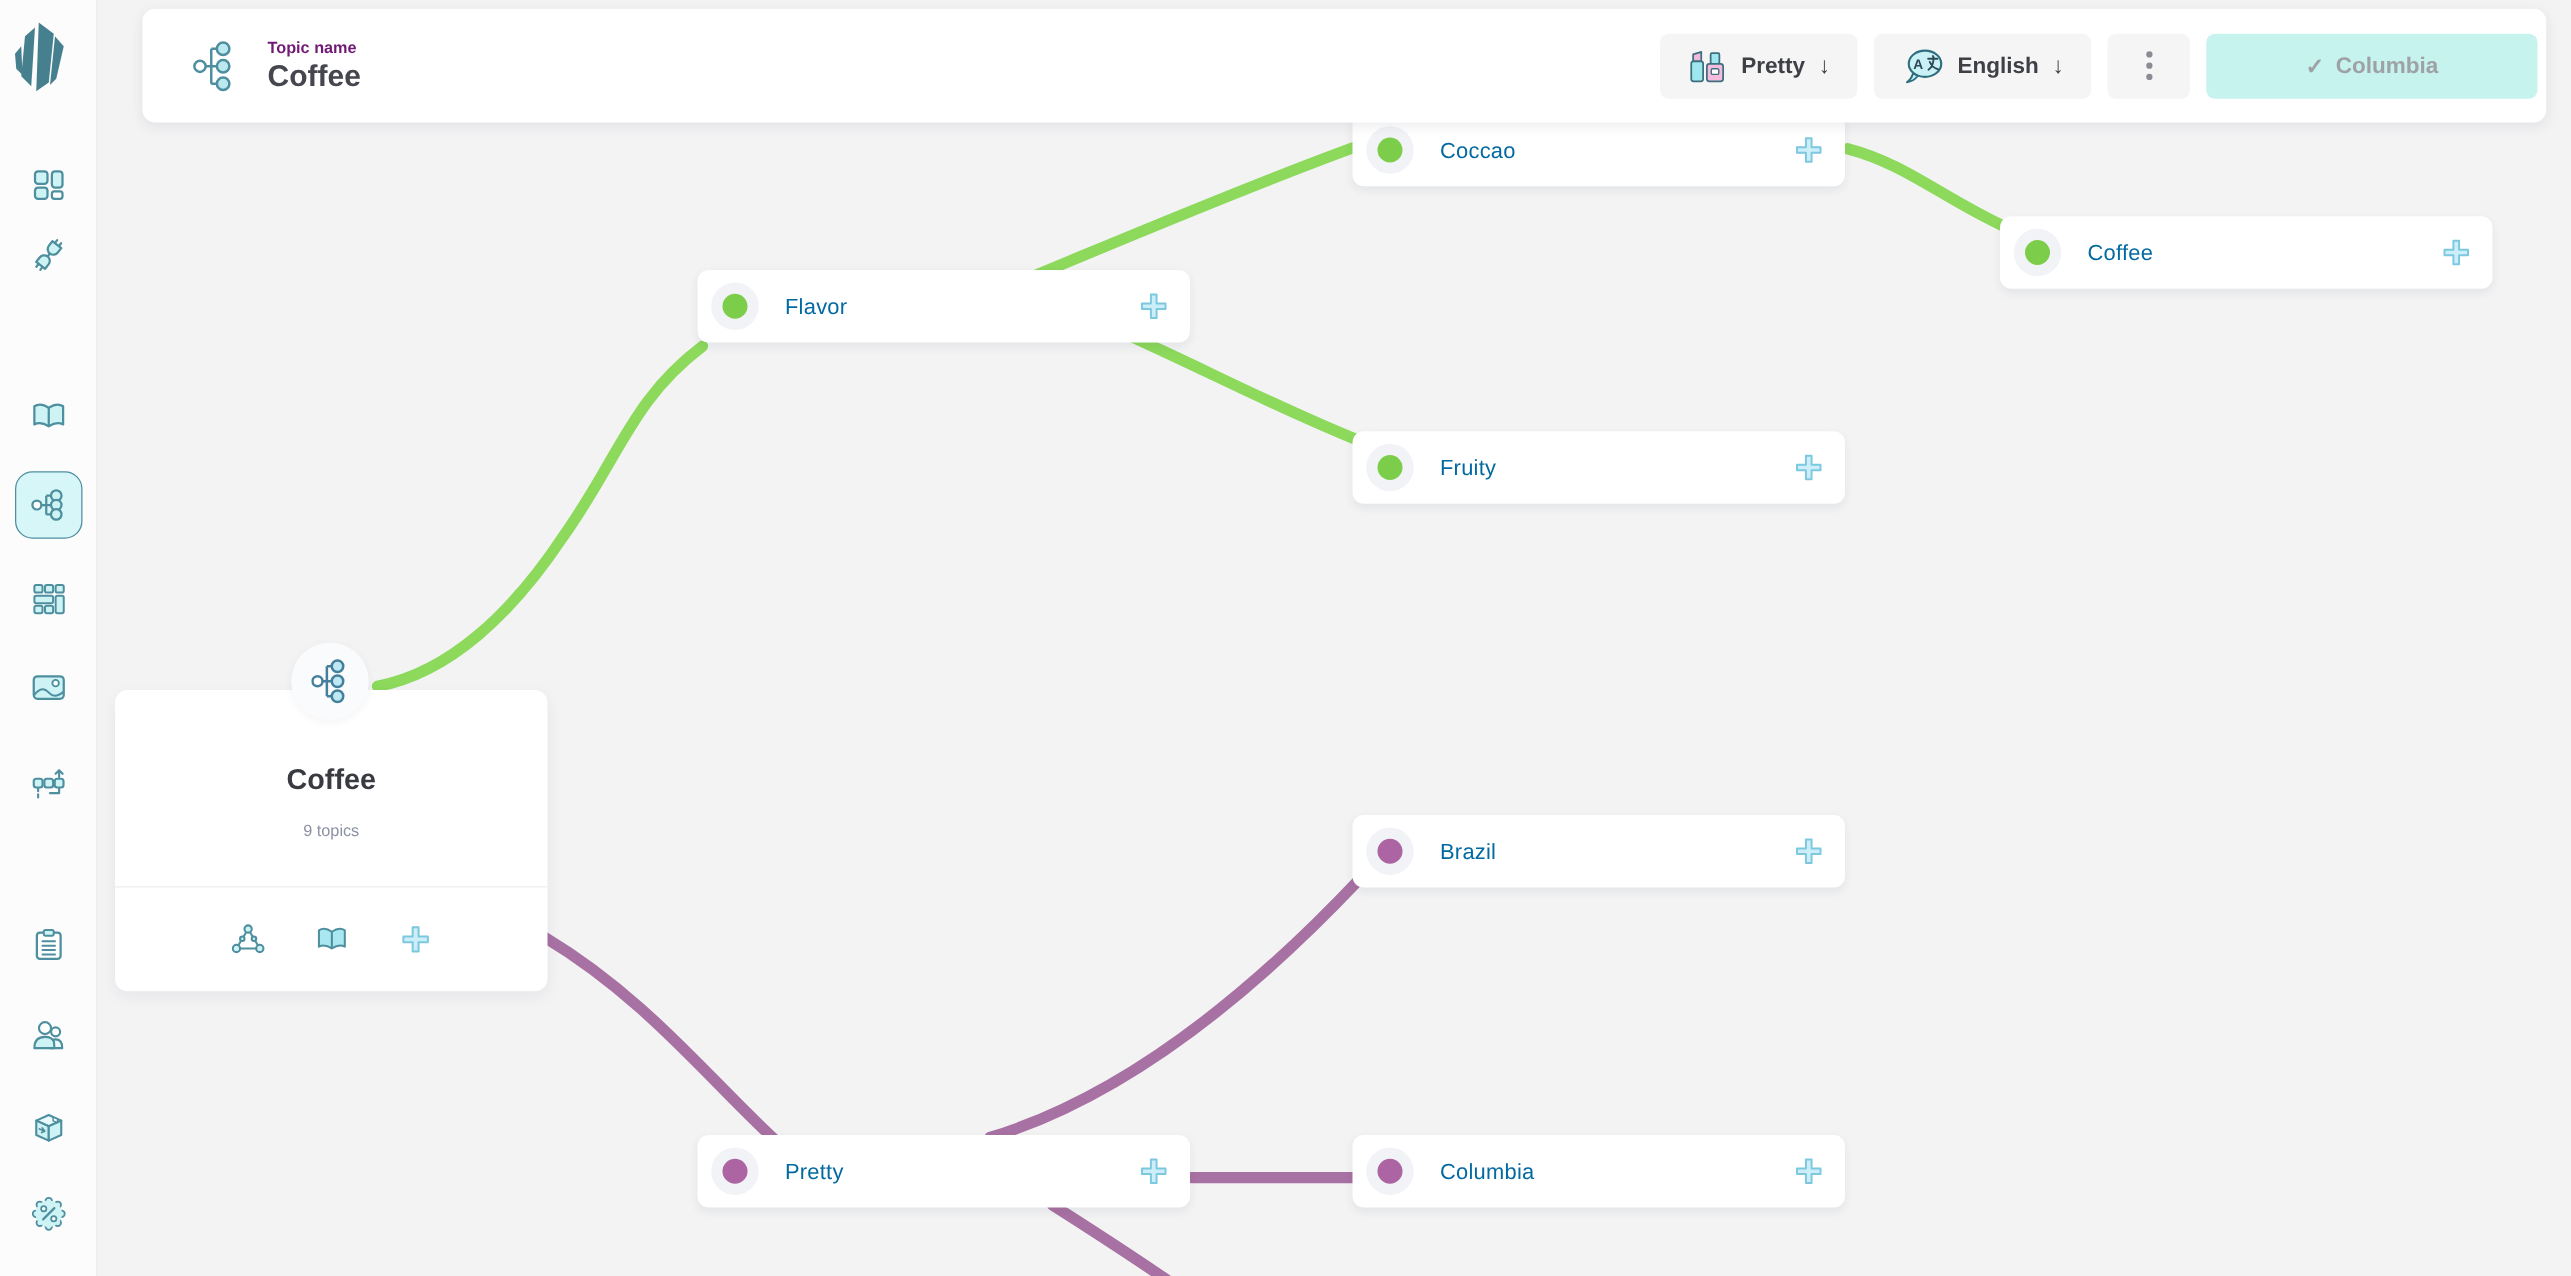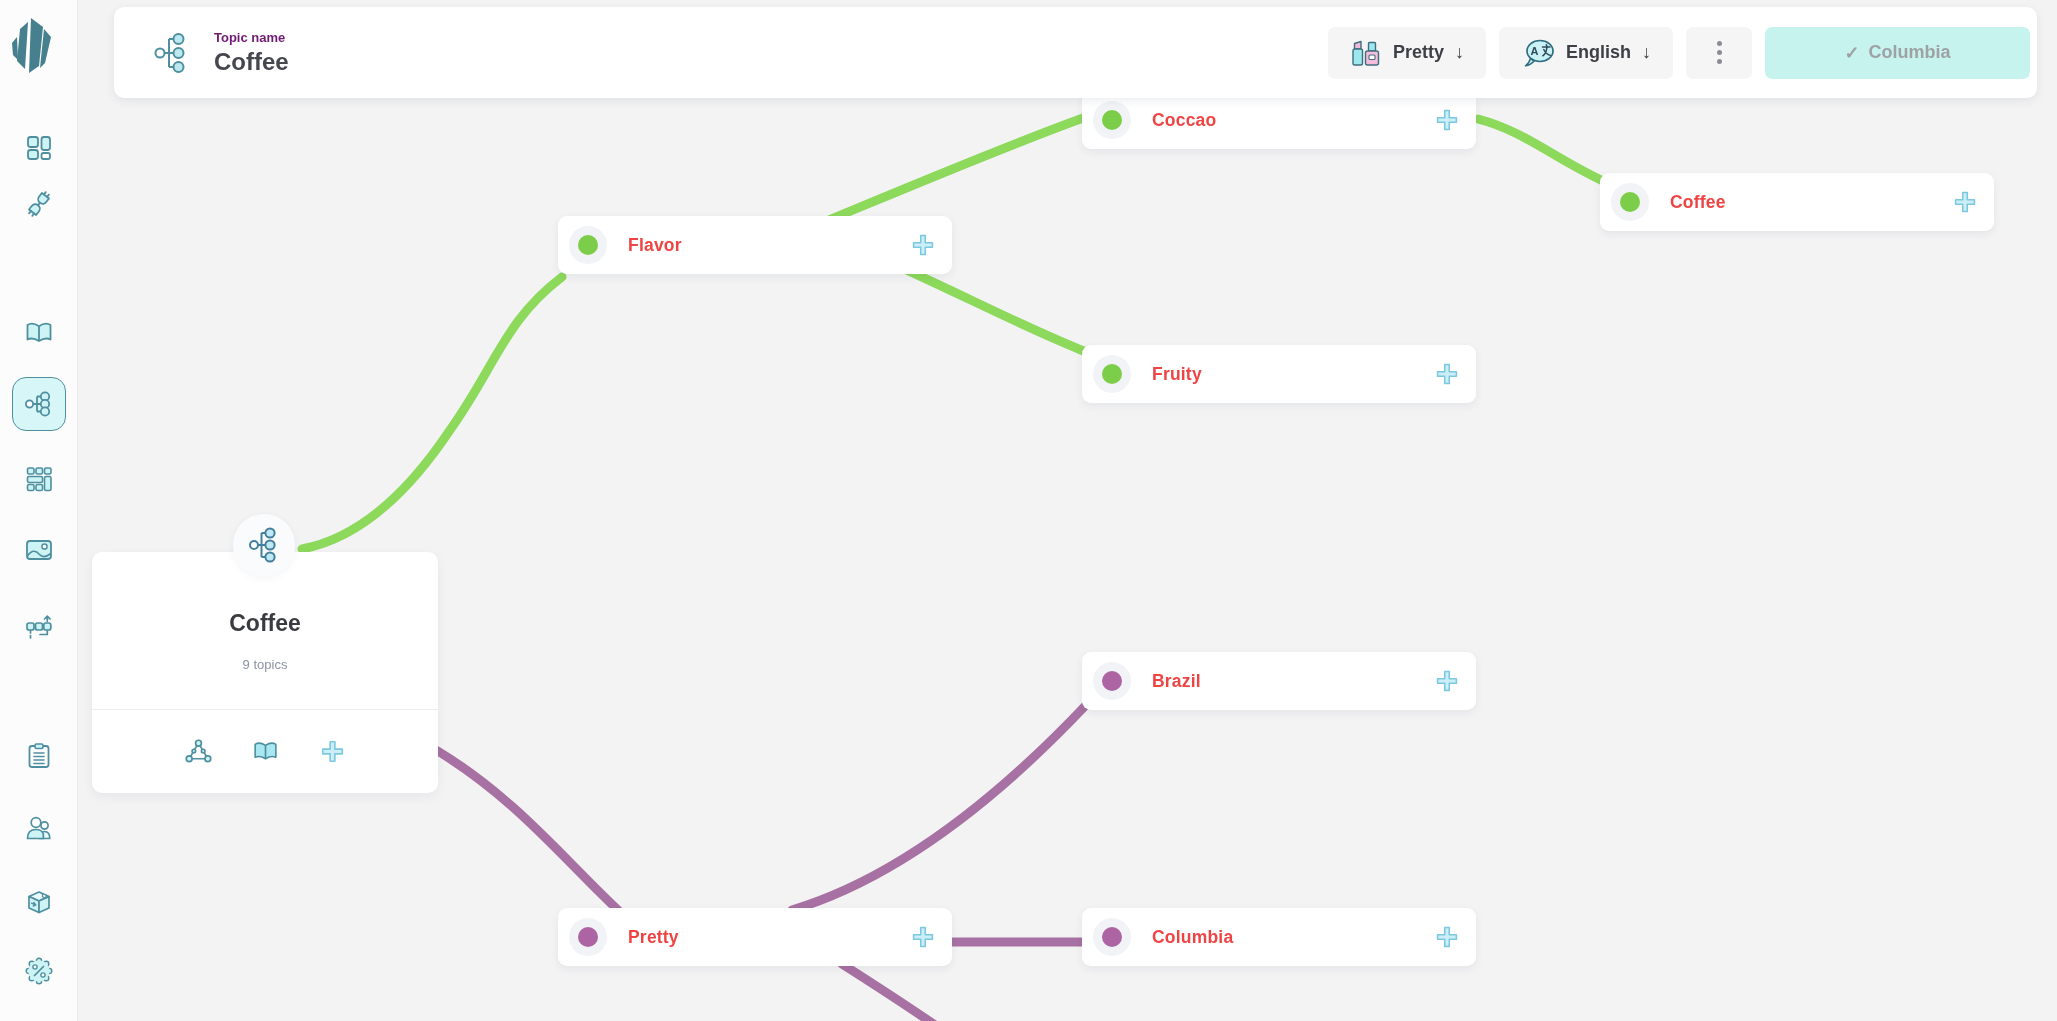--- a/index.html
+++ b/index.html
@@ -10,21 +10,21 @@
   .edges { position:absolute; left:0; top:0; width:2057px; height:1021px; z-index:1; pointer-events:none; }
 
   
   .node { position:absolute; width:394px; height:58px; background:#fff; border-radius:9px;
           box-shadow:0 3px 8px rgba(30,40,60,0.07); display:flex; align-items:center; z-index:5; }
   .node-circle { width:38px; height:38px; border-radius:50%; background:#F1F3F6; margin-left:11px;
                  display:flex; align-items:center; justify-content:center; flex:0 0 auto; }
   .node-dot { width:20px; height:20px; border-radius:50%; }
   .green .node-dot { background:#7CCD49; }
   .purple .node-dot { background:#AC65A2; }
-  .node-label { margin-left:21px; font-size:17.5px; font-weight:700; color:#ef4444; letter-spacing:.2px; }
+  .node-label { margin-left:21px; font-size:17.5px; font-weight:400; color:#0369a1; letter-spacing:.2px; }
   .node-plus { margin-left:auto; margin-right:16px; width:26px; height:26px; display:flex; cursor:pointer; }
 
   
   .root-card { position:absolute; left:92px; top:552px; width:346px; height:241px; background:#fff;
                border-radius:10px; box-shadow:0 4px 12px rgba(30,40,60,0.06); z-index:5; }
   .root-badge { position:absolute; left:233px; top:514px; width:62px; height:62px; border-radius:50%;
                 background:#FAFBFD; box-shadow:0 2px 8px rgba(30,40,60,0.05); display:flex;
                 align-items:center; justify-content:center; z-index:6; }
   .root-title { margin-top:58px; text-align:center; font-size:23px; font-weight:700; color:#3A3B41; }
   .root-sub { margin-top:20px; text-align:center; font-size:13px; color:#8C92A4; }

